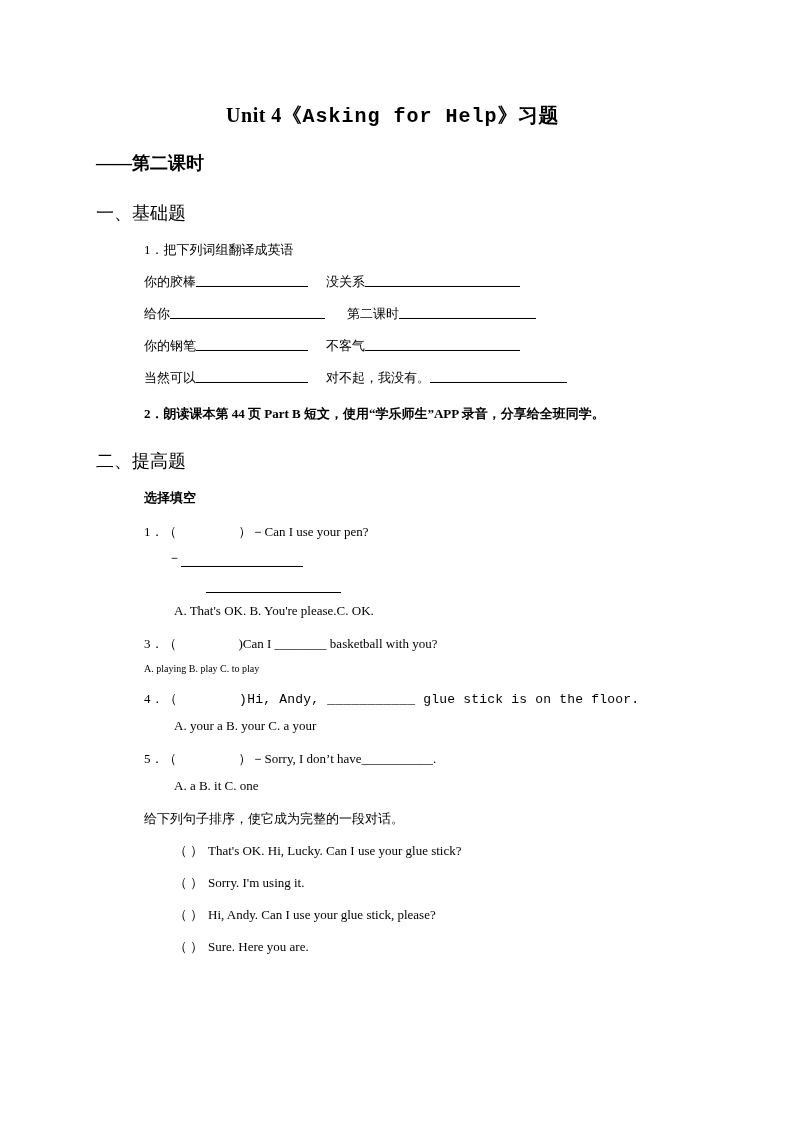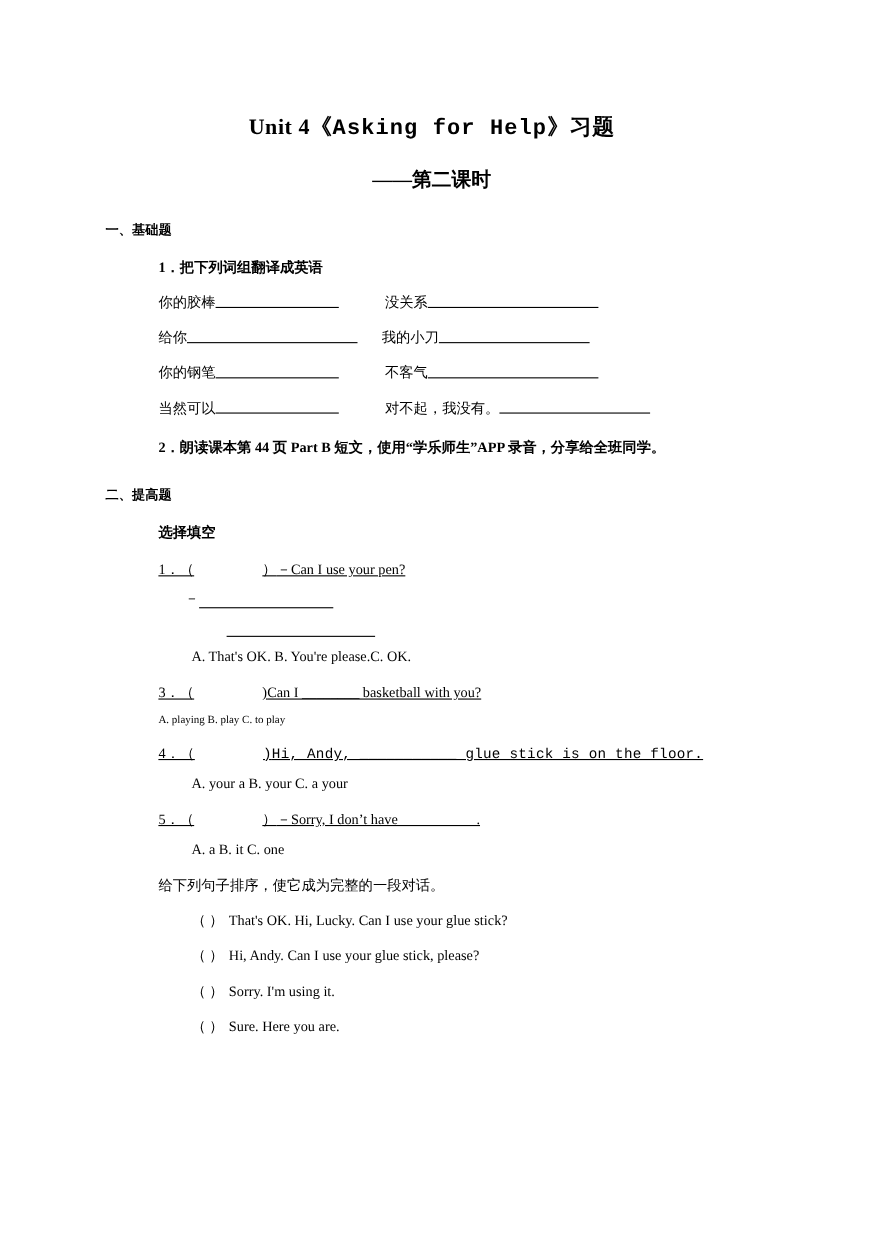--- a/index.html
+++ b/index.html
@@ -27,33 +27,33 @@
     font-weight: bold;
     letter-spacing: 0.5px;
     margin: 18px 0 0 0;
   }
   .title .en {
     font-family: "Liberation Mono", monospace;
     font-weight: bold;
     letter-spacing: 1px;
   }
   .subtitle {
-    text-align: center;
+    text-align: left;
     font-size: 18px;
     font-weight: bold;
     margin: 22px 0 0 0;
   }
   .section-head {
-    font-size: 12px;
-    font-weight: bold;
+    font-size: 18px;
+    font-weight: normal;
     margin: 26px 0 0 0;
   }
   .sub-head {
     font-size: 13px;
-    font-weight: bold;
+    font-weight: normal;
     margin: 16px 0 0 48px;
   }
   .sub-head-plain {
     font-size: 13px;
     font-weight: bold;
     margin: 16px 0 0 48px;
   }
   .trans-row {
     margin: 14px 0 0 48px;
     font-size: 13px;
@@ -65,31 +65,30 @@
   }
   .blank {
     display: inline-block;
     border-bottom: 1px solid #000;
     vertical-align: bottom;
     height: 13px;
   }
   .b110 { width: 112px; }
   .b130 { width: 137px; }
   .b150 { width: 155px; }
-  .gap-a { margin-left: 42px; }
+  .gap-a { margin-left: 18px; }
   .gap-b { margin-left: 22px; }
   .task2 {
     margin: 18px 0 0 48px;
     font-size: 13px;
     font-weight: bold;
   }
   .q {
     margin: 16px 0 0 48px;
     font-size: 13px;
-    text-decoration: underline;
   }
   .q .num {
     font-family: "Liberation Serif", serif;
   }
   .q-answer-line {
     margin: 8px 0 0 72px;
     font-size: 13px;
   }
   .q-answer-line .blank {
     width: 122px;
@@ -147,21 +146,21 @@
   <div class="trans-row">
     <span class="trans-cell">你的胶棒</span>
       <span class="blank b110"></span>
     <span class="trans-cell gap-a">没关系</span>
       <span class="blank b150"></span>
   </div>
 
   <div class="trans-row">
     <span class="trans-cell">给你</span>
       <span class="blank b150"></span>
-    <span class="trans-cell gap-b">我的小刀</span>
+    <span class="trans-cell gap-b">第二课时</span>
       <span class="blank b130"></span>
   </div>
 
   <div class="trans-row">
     <span class="trans-cell">你的钢笔</span>
       <span class="blank b110"></span>
     <span class="trans-cell gap-a">不客气</span>
       <span class="blank b150"></span>
   </div>
 
@@ -205,22 +204,22 @@
   </div>
   <div class="q-opts">A. a   B. it    C. one</div>
 
 
   <div class="order-line">给下列句子排序，使它成为完整的一段对话。</div>
 
   <div class="order-item">
     <span class="paren">（   ）</span><span>That's OK. Hi, Lucky. Can I use your glue stick?</span>
   </div>
   <div class="order-item">
+    <span class="paren">（   ）</span><span>Sorry. I'm using it.</span>
+  </div>
+  <div class="order-item">
     <span class="paren">（   ）</span><span>Hi, Andy. Can I use your glue stick, please?</span>
   </div>
   <div class="order-item">
-    <span class="paren">（   ）</span><span>Sorry. I'm using it.</span>
-  </div>
-  <div class="order-item">
     <span class="paren">（   ）</span><span>Sure. Here you are.</span>
   </div>
 
 </div>
 
 </body></html>

